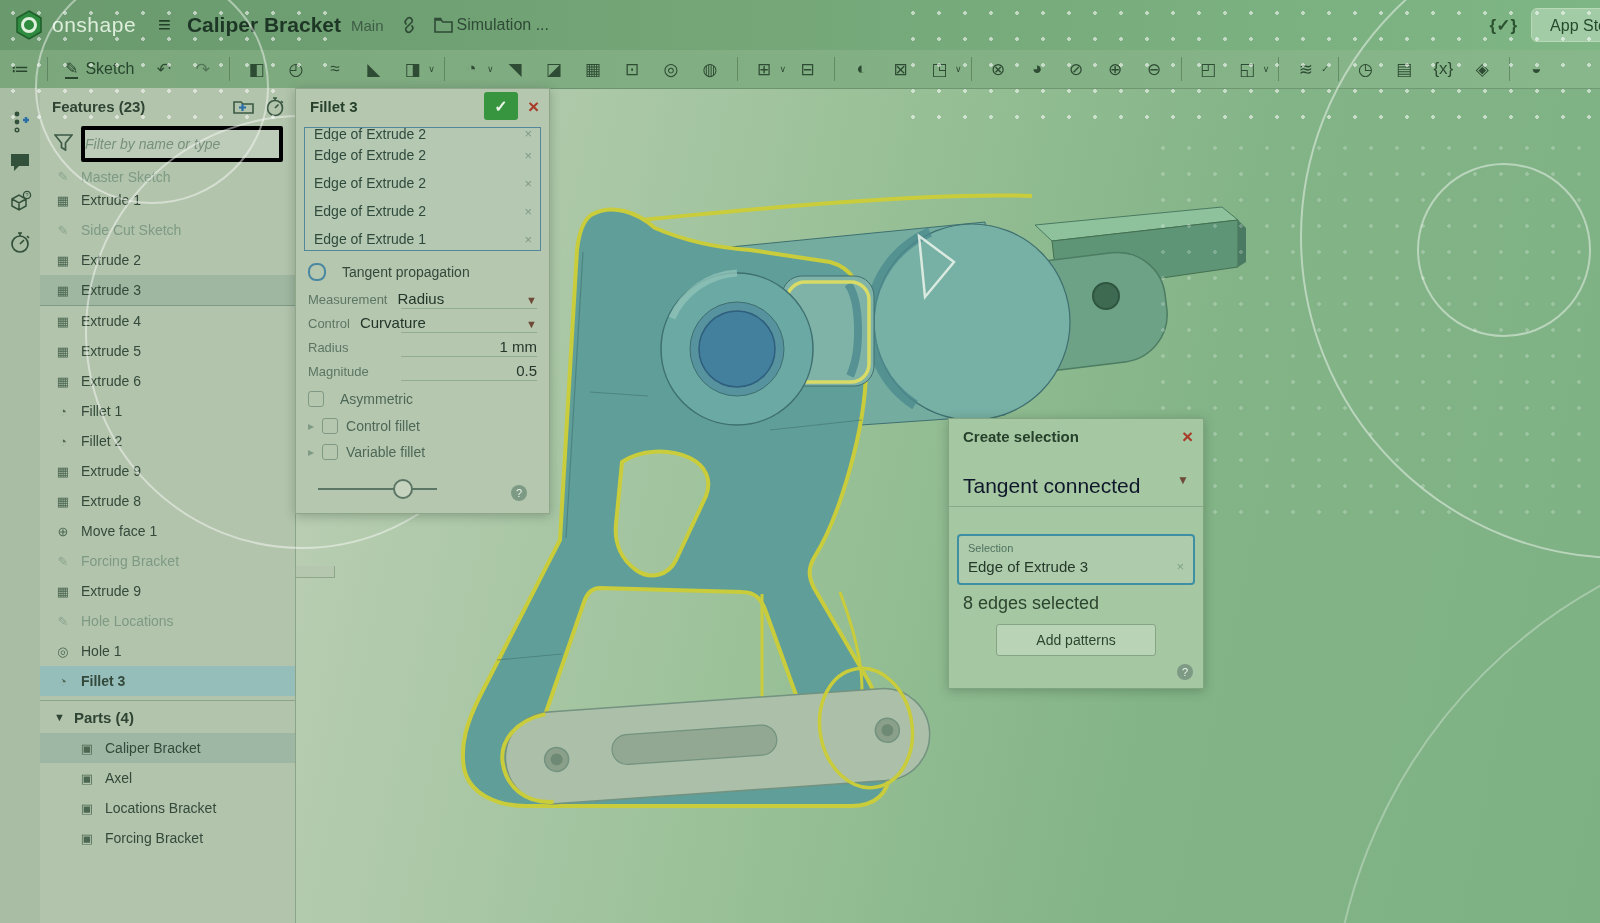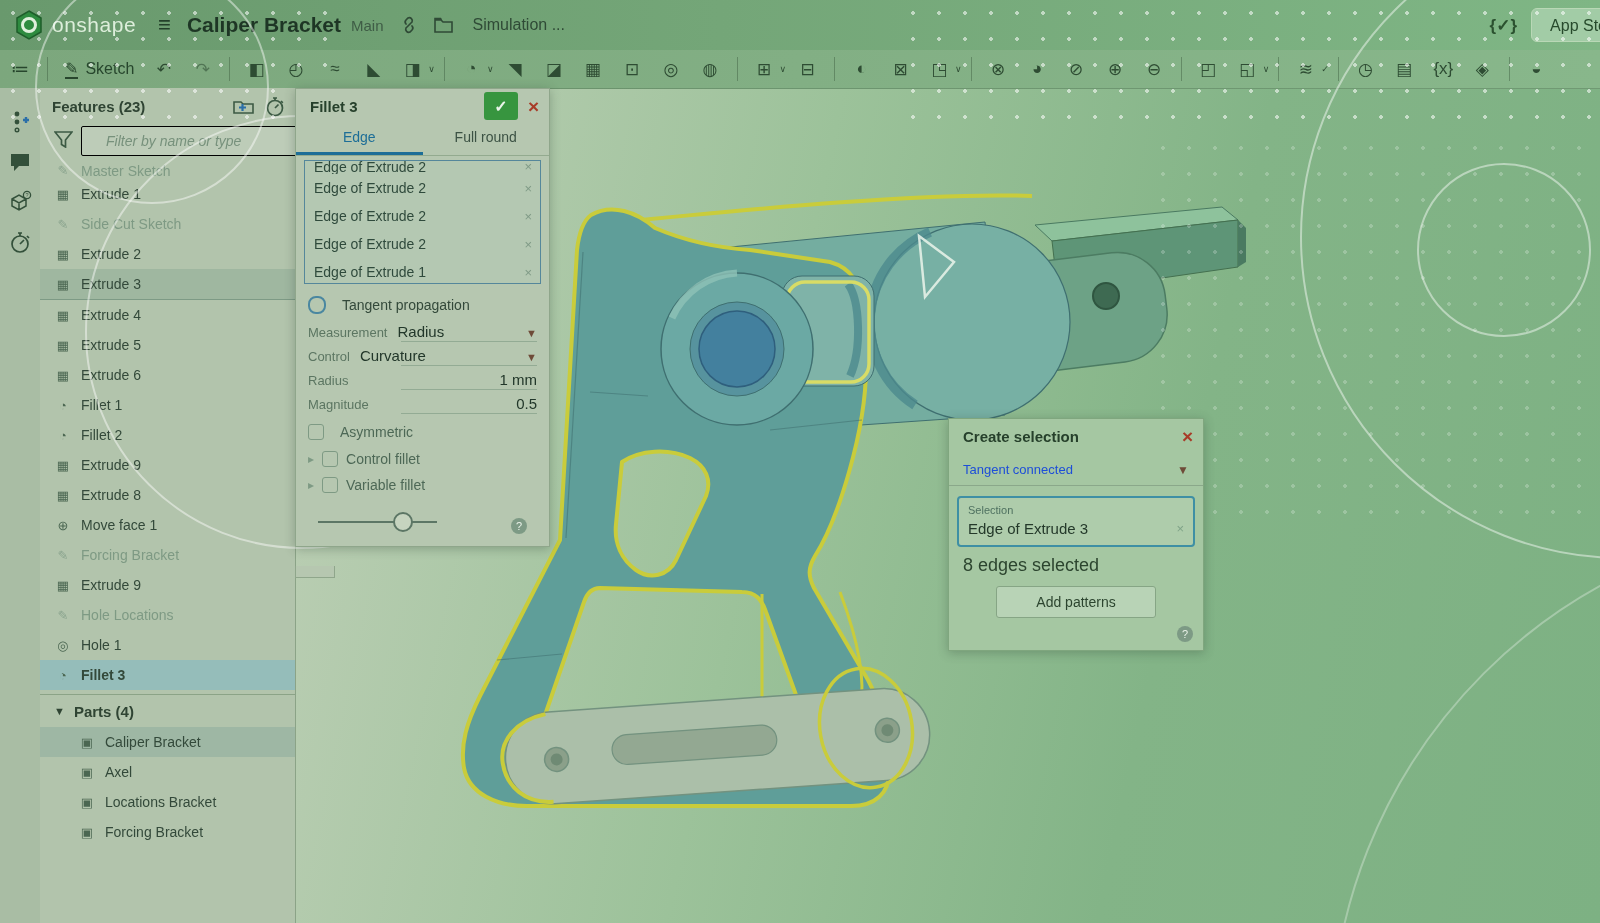--- a/index.html
+++ b/index.html
@@ -15,21 +15,21 @@
   
   .topbar{position:absolute;left:0;top:0;width:1600px;height:50px;z-index:4;
         background:linear-gradient(90deg,#69996d,#74a678 45%,#7fb685);
         display:flex;align-items:center;}
   .brand{display:flex;align-items:center;gap:8px;margin-left:14px;}
   .brand-text{font-size:21px;color:#ddeedb;letter-spacing:.5px;}
   .hamburger{font-size:22px;color:#23402a;margin-left:22px;font-weight:bold;cursor:pointer;}
   .doc-title{font-size:21px;font-weight:bold;color:#1e3625;margin-left:16px;}
   .ws-name{font-size:15px;color:#3f5d46;margin-left:10px;}
   .tb-sep-icon{margin-left:16px;display:flex;align-items:center;}
-  .doc-tab{font-size:16px;color:#2f4a36;margin-left:20px;}
+  .doc-tab{font-size:16px;color:#2f4a36;margin-left:4px;}
   .topbar-right{margin-left:auto;display:flex;align-items:center;gap:14px;}
   .fs-icon{font-size:17px;font-weight:bold;color:#2b512f;}
   .appstore-btn{height:34px;line-height:34px;padding:0 18px;border:1px solid #b9d8b6;
         border-radius:6px;background:rgba(230,245,228,.35);color:#274a2c;font-size:16px;
         margin-right:-26px;}
   
   .toolbar{position:absolute;left:0;top:50px;width:1600px;height:38px;z-index:4;
         background:linear-gradient(90deg,#7ca77d,#88b78b);
         border-bottom:1px solid rgba(70,100,72,.35);
         display:flex;align-items:center;}
@@ -47,22 +47,22 @@
         background:#a9bda4;border-right:1px solid #93a88f;}
   .rail-ic{width:40px;height:40px;display:flex;align-items:center;justify-content:center;cursor:pointer;}
   .dark-edge{position:absolute;left:0;top:750px;width:5px;height:85px;background:#39453b;}
   
   .features{position:absolute;left:40px;top:88px;width:255px;height:835px;z-index:5;
         background:#b2c4ac;border-right:1px solid #8ba387;overflow:hidden;}
   .feat-head{display:flex;align-items:center;height:36px;padding:0 10px 0 12px;}
   .feat-title{font-size:15px;font-weight:bold;color:#2f4433;flex:1;}
   .feat-head .hico{margin-left:10px;cursor:pointer;display:flex;}
   .filter-row{display:flex;align-items:center;gap:8px;padding:2px 12px 8px 14px;}
-  .filter-input{flex:1;height:28px;border:1px solid #000000;background:rgba(255,255,255,.15);
-        border-radius:2px;font-style:italic;font-size:14px;color:#5d7a64;padding:0 24px;
+  .filter-input{flex:1;height:28px;border:4px solid #000000;background:rgba(255,255,255,.15);
+        border-radius:2px;font-style:italic;font-size:14px;color:#5d7a64;padding:0 0;
         font-family:"Liberation Sans",sans-serif;outline:none;}
   .filter-input::placeholder{color:#77917c;}
   .feat-list{position:relative;}
   .frow{display:flex;align-items:center;height:30px;padding-left:14px;font-size:14px;
         color:#33493a;cursor:pointer;}
   .frow .fic{width:18px;text-align:center;margin-right:9px;font-size:13px;color:#4b6752;}
   .frow.suppressed{color:#7e9a84;}
   .frow.suppressed .fic{color:#8aa48e;}
   .frow.clipped{height:16px;margin-top:-1px;overflow:hidden;align-items:flex-start;}
   .frow.hov{background:rgba(110,150,130,.28);border-bottom:1px solid #7d9a85;}
@@ -110,23 +110,23 @@
   .slider-handle{position:absolute;top:6px;width:16px;height:16px;border:2px solid #5c7665;
         border-radius:50%;background:#c6d4bf;cursor:pointer;}
   .help-q{position:absolute;right:10px;bottom:8px;width:16px;height:16px;border-radius:50%;
         background:#7d9a85;color:#e9f2e8;font-size:11px;display:flex;align-items:center;
         justify-content:center;cursor:pointer;}
   .dlg-notch{position:absolute;left:295px;top:566px;width:38px;height:11px;z-index:9;
         background:#b6c7b0;border:1px solid #8fa68b;border-top:none;}
   
   .create-dlg{left:948px;top:418px;width:254px;background:#a5c7a2;border-color:#7fa67e;}
   .drop-row{display:flex;align-items:center;padding:9px 14px 8px;border-bottom:1px solid #8aa88a;cursor:pointer;}
-  .drop-value{font-size:13px;color:#1d4ed8;flex:1;}
+  .drop-value{font-size:21px;color:#0f172a;flex:1;margin-top:12px;}
   .drop-caret{color:#6e4b38;font-size:12px;}
-  .sel-field{margin:10px 8px 4px;border:2px solid #3e8fa4;border-radius:4px;
+  .sel-field{margin:27px 8px 4px;border:2px solid #3e8fa4;border-radius:4px;
         background:rgba(255,255,255,.10);padding:6px 9px 8px;position:relative;cursor:pointer;}
   .sel-field .small-lbl{font-size:11px;color:#4f7160;margin-bottom:4px;}
   .sel-field .val{font-size:15px;color:#24392a;}
   .sel-field .rm{position:absolute;right:9px;bottom:9px;color:#7fa388;font-size:13px;cursor:pointer;}
   .status-line{font-size:18px;color:#2c452f;padding:4px 14px 2px;}
   .add-btn{display:block;margin:8px auto 6px;width:160px;height:32px;border:1px solid #86a585;
         border-radius:3px;background:rgba(255,255,255,.22);font-size:14px;color:#2c452f;
         font-family:"Liberation Sans",sans-serif;cursor:pointer;}
   .create-dlg .dlg-body{position:relative;padding-bottom:26px;}
   
@@ -455,24 +455,20 @@
         </div>
       </div>
   </aside>
 
   <div class="dialog fillet-dlg">
     <div class="dlg-head">
       <span class="dlg-title">Fillet 3</span>
       <span class="confirm-btn">✓</span>
       <span class="close-x">×</span>
     </div>
-    <div class="dlg-tabs">
-      <div class="dlg-tab active">Edge</div>
-      <div class="dlg-tab">Full round</div>
-    </div>
     <div class="sel-list" id="fillet-sel-list">
         <div class="sel-item clipped">
           <span>Edge of Extrude 2</span>
           <span class="rm">×</span>
         </div>
         <div class="sel-item">
           <span>Edge of Extrude 2</span>
           <span class="rm">×</span>
         </div>
         <div class="sel-item">

